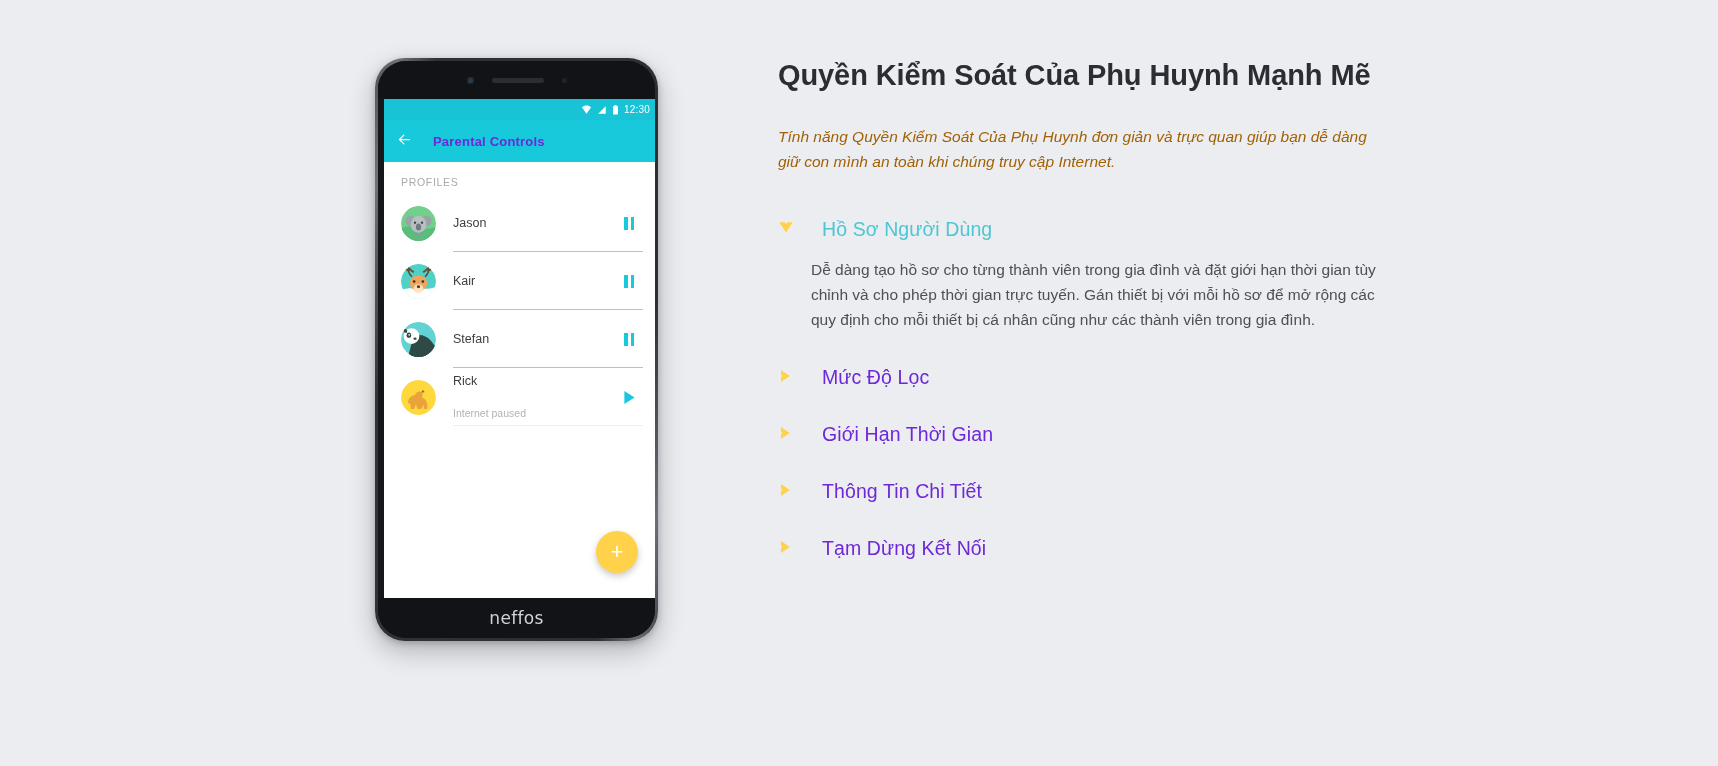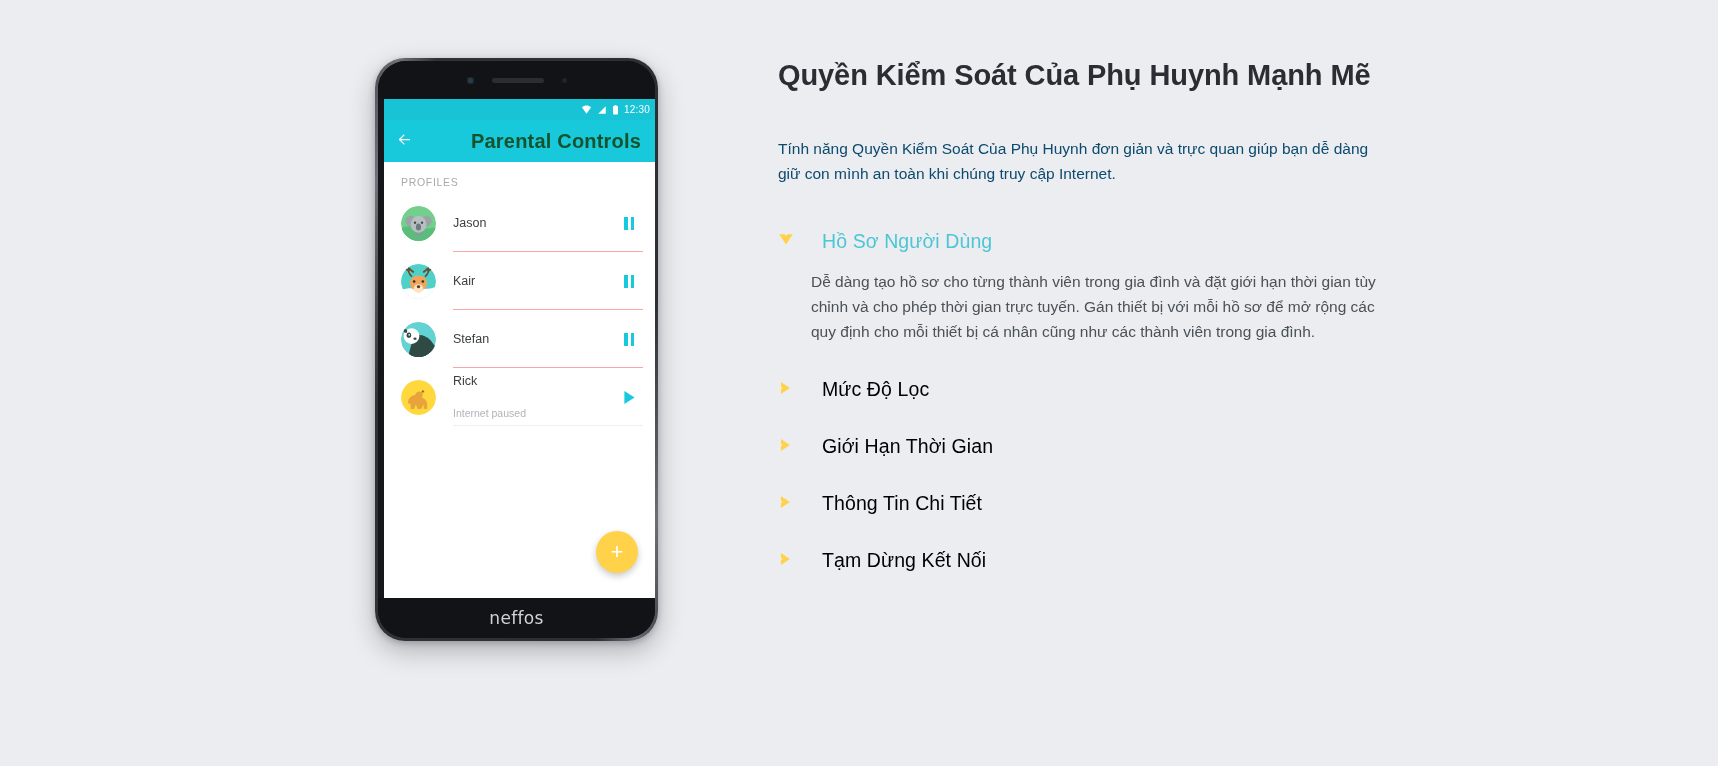--- a/index.html
+++ b/index.html
@@ -118,25 +118,24 @@
   
   .appbar {
     height: 42px;
     background: #18c9dc;
     display: flex;
     align-items: center;
     padding-left: 12px;
     gap: 20px;
   }
   .appbar-title {
-    color: #14532d;
-    font-size: 20px;
+    color: #6d28d9;
+    font-size: 13px;
     font-weight: bold;
     letter-spacing: .2px;
-    margin-left: 38px;
   }
   .back-arrow { display:block; }
 
   .section-label {
     padding: 14px 0 6px 17px;
     font-size: 10.5px;
     color: #a7a9ad;
     letter-spacing: .7px;
   }
 
@@ -227,38 +226,39 @@
   .headline {
     margin-top: 56px;
     font-size: 29px;
     line-height: 1.37;
     font-weight: bold;
     color: #2a2d33;
     letter-spacing: -0.1px;
     max-width: 600px;
   }
   .lede {
-    margin-top: 40px;
+    margin-top: 28px;
     font-size: 15.5px;
     line-height: 1.62;
-    color: #0c4a6e;
+    color: #a16207;
     max-width: 600px;
+    font-style: italic;
   }
   .accordion { margin-top: 38px; }
   .acc-item { margin-bottom: 0; }
   .acc-head {
     display: flex;
     align-items: center;
     gap: 28px;
     cursor: pointer;
     padding: 6px 0;
   }
   .acc-title {
     font-size: 19.5px;
-    color: #000000;
+    color: #6d28d9;
     letter-spacing: .1px;
   }
   .acc-item.open .acc-title { color: #4cc6d4; }
   .chev { flex: 0 0 16px; display: block; }
   .acc-body {
     margin: 10px 0 0 33px;
     font-size: 15.5px;
     line-height: 1.62;
     color: #4b5158;
     max-width: 592px;

